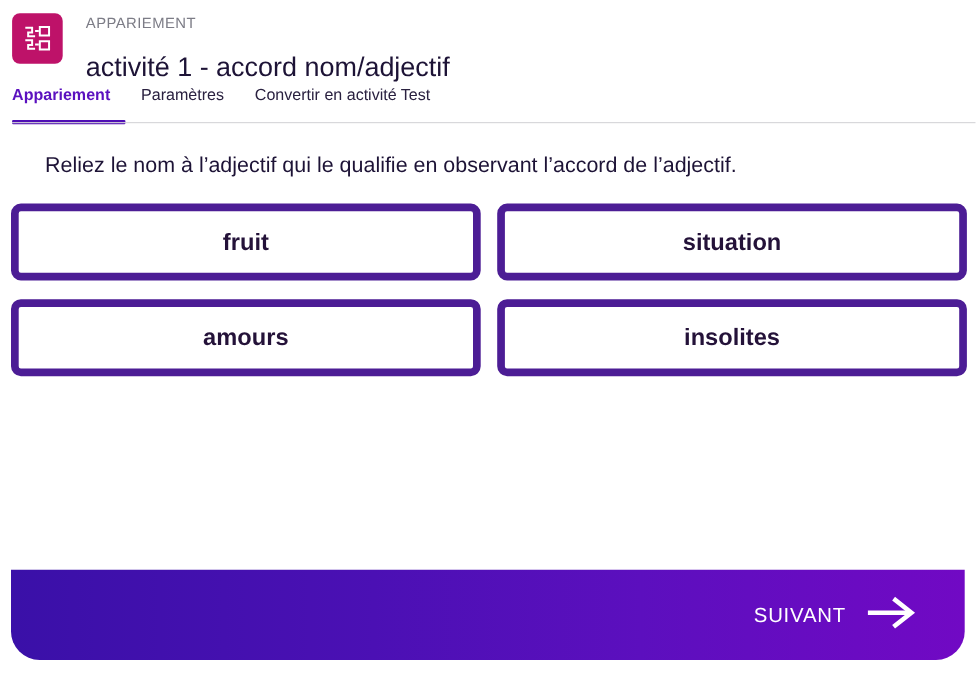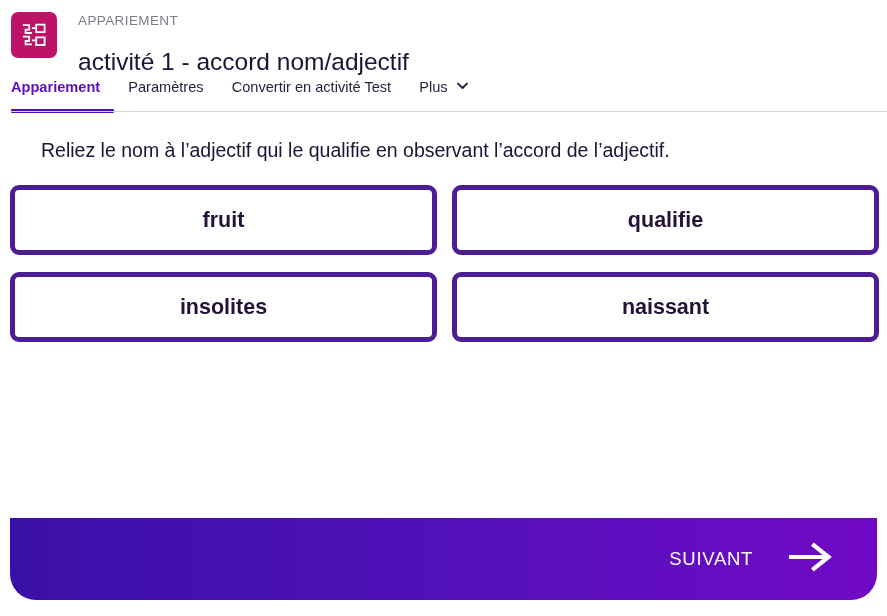--- a/index.html
+++ b/index.html
@@ -120,21 +120,21 @@
     padding: 0 10px 0 10px;
     display: grid;
     grid-template-columns: 427px 427px;
     column-gap: 15px;
     row-gap: 17px;
     grid-auto-flow: row;
   }
   .match-card {
     height: 70px;
     background: #ffffff;
-    border: 5px solid #4c1d95;
+    border: 7px solid #4c1d95;
     border-radius: 9px;
     display: flex;
     align-items: center;
     justify-content: center;
     cursor: pointer;
   }
   .match-card span {
     font-size: 21.5px;
     font-weight: bold;
     color: #241239;
@@ -152,21 +152,21 @@
     display: flex;
     align-items: center;
     justify-content: flex-end;
     padding-right: 44px;
     cursor: pointer;
   }
   .next-label {
     color: #ffffff;
     font-size: 18.5px;
     letter-spacing: 0.7px;
-    margin-right: 34px;
+    margin-right: 18px;
   }
   .arrow-icon { display: block; }
 </style>
 </head>
 <body>
 
 <div class="header">
   <div class="activity-icon">
     <svg width="26" height="26" viewBox="0 0 26 26" aria-hidden="true">
       <g fill="none" stroke="#ffffff" stroke-width="1.8">
@@ -189,48 +189,40 @@
     <div class="tab active">
       <span>Appariement</span>
       <span class="tab-underline"></span>
     </div>
     <div class="tab">
       <span>Paramètres</span>
     </div>
     <div class="tab">
       <span>Convertir en activité Test</span>
     </div>
-    <div class="tab">
-      <span>Plus</span>
-      <span class="chev">
-        <svg width="11" height="8" viewBox="0 0 11 8" aria-hidden="true">
-          <path d="M1 1.6 L5.5 6 L10 1.6" fill="none" stroke="#2a2140" stroke-width="2" stroke-linecap="round" stroke-linejoin="round"></path>
-        </svg>
-      </span>
-    </div>
   </div>
   <div class="tabbar-rule"></div>
 </div>
 
 <div class="instruction">Reliez le nom à l’adjectif qui le qualifie en observant l’accord de l’adjectif.</div>
 
 <div class="match-grid">
   <div class="match-card">
     <span>fruit</span>
   </div>
   <div class="match-card">
-    <span>qualifie</span>
-  </div>
-
+    <span>situation</span>
+  </div>
+
+  <div class="match-card">
+    <span>amours</span>
+  </div>
 
   <div class="match-card">
     <span>insolites</span>
-  </div>
-  <div class="match-card">
-    <span>naissant</span>
   </div>
 </div>
 
 <div class="action-bar">
   <span class="next-label">SUIVANT</span>
   <span class="arrow-icon">
     <svg width="46" height="30" viewBox="0 0 46 30" aria-hidden="true">
       <path d="M2 15 H40" stroke="#ffffff" stroke-width="4.2" stroke-linecap="butt"></path>
       <path d="M27 3.5 L41.5 15 L27 26.5" fill="none" stroke="#ffffff" stroke-width="4.2" stroke-linecap="square" stroke-linejoin="miter"></path>
     </svg>

